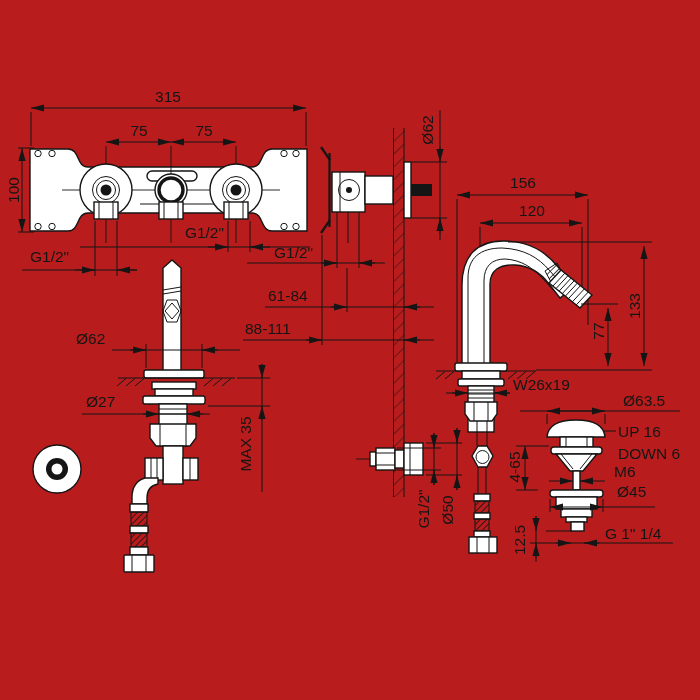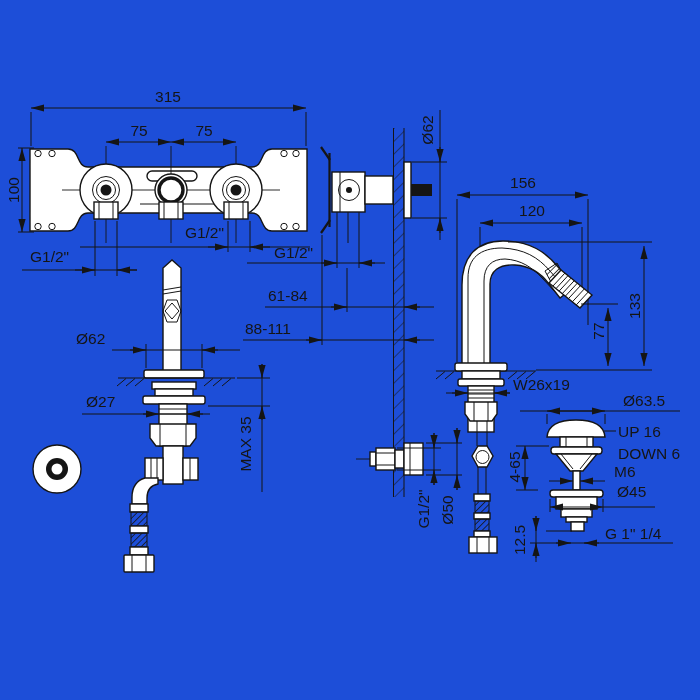--- a/index.html
+++ b/index.html
@@ -1,16 +1,16 @@
 <!DOCTYPE html>
 <html><head>
 <meta charset="utf-8">
 <style>
   html,body{margin:0;padding:0;background:#fff;}
-  .stage{width:700px;height:700px;background:#1d4ed8;position:relative;}
+  .stage{width:700px;height:700px;background:#b91c1c;position:relative;}
   svg text{font-family:"Liberation Sans",sans-serif;font-size:15.5px;fill:#151515;}
   .fw{fill:#fff;stroke:#151515;stroke-width:1.4;}
   .tn{fill:none;stroke:#151515;stroke-width:1;}
   .dim{fill:none;stroke:#151515;stroke-width:1;}
   .ctr{fill:none;stroke:#151515;stroke-width:0.9;}
   .blk{fill:#151515;stroke:none;}
   .bd{fill:url(#braid);stroke:#151515;stroke-width:1;}
   .thick{fill:none;stroke:#151515;stroke-width:2.2;}
 </style>
 </head>

